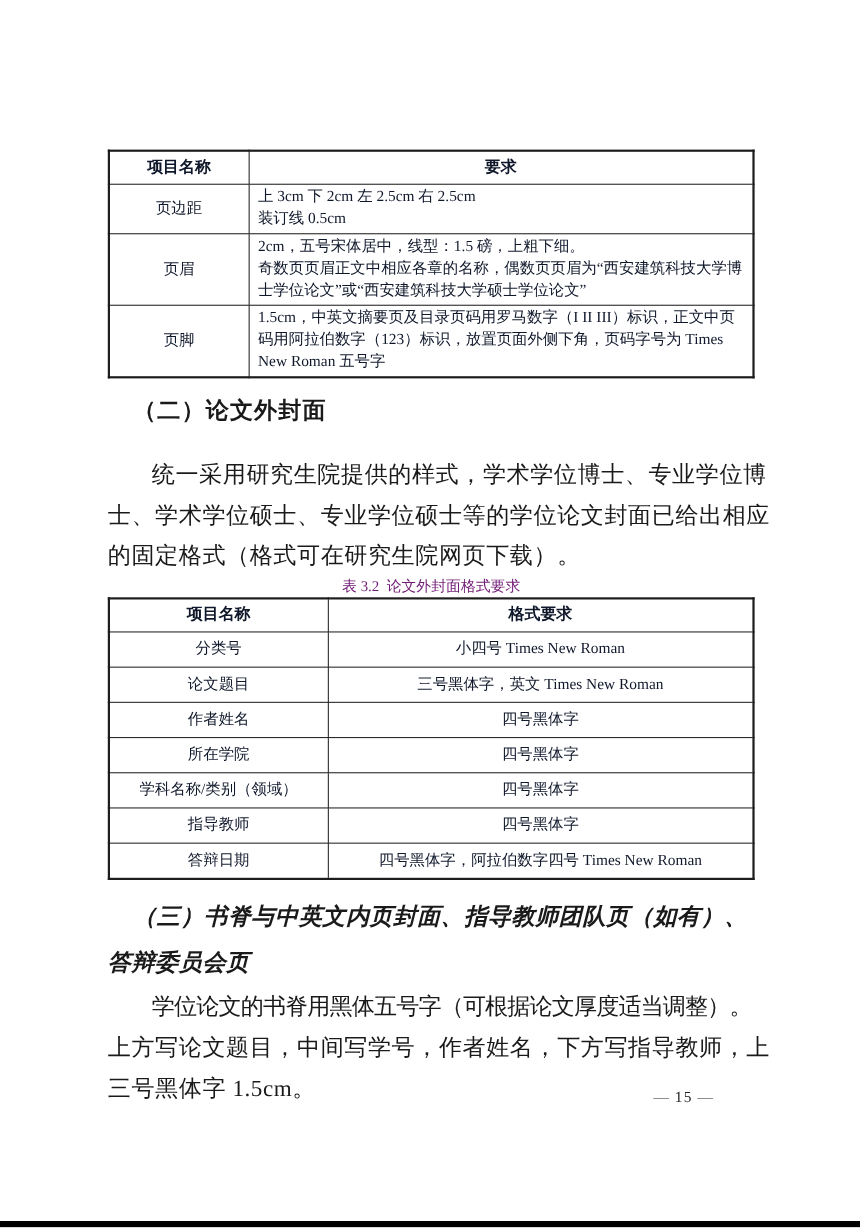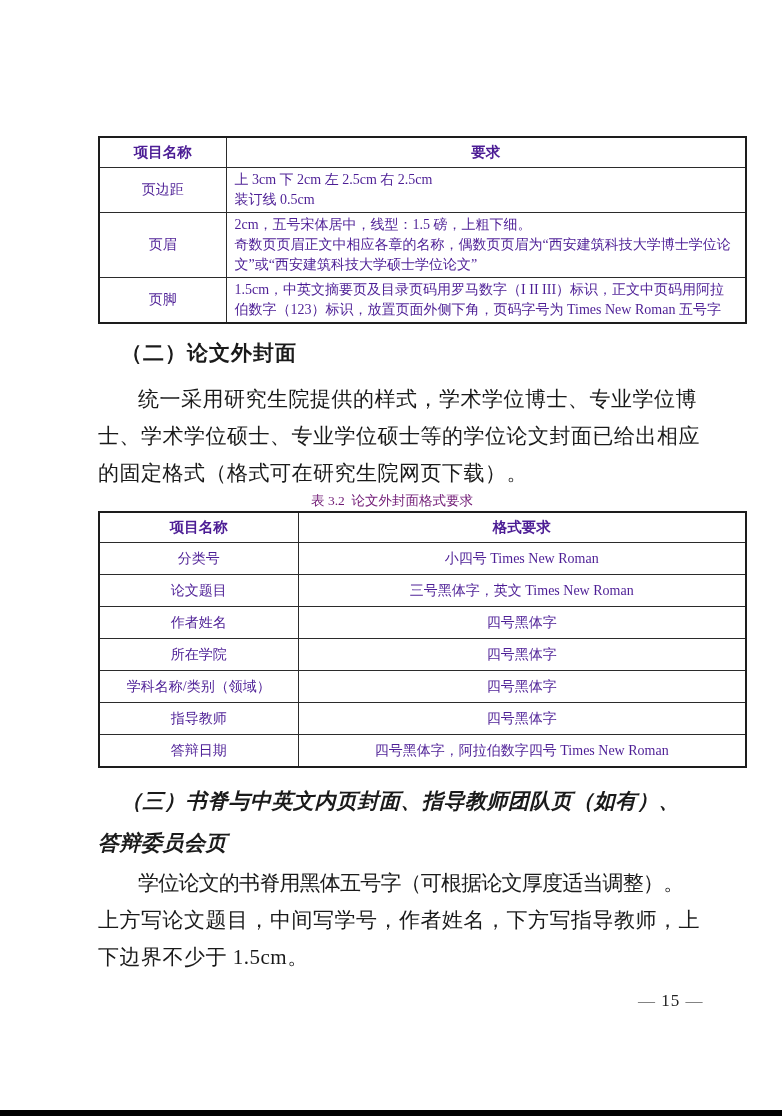--- a/index.html
+++ b/index.html
@@ -16,23 +16,23 @@
     position: absolute;
     left: 98px;
     top: 136px;
     width: 588px;
   }
 
   
   table {
     border-collapse: collapse;
     table-layout: fixed;
-    width: 649px;
+    width: 588px;
     font-size: 14px;
-    color: #4c1d95;
+    color: #0f172a;
   }
   table.t1, table.t2 { border: 2px solid #1d1d1d; }
   th, td { border: 1px solid #2b2b2b; }
   th {
     font-size: 14.5px;
     font-weight: bold;
     text-align: center;
     padding: 5px 4px;
     line-height: 19px;
   }
@@ -62,43 +62,42 @@
     letter-spacing: 1px;
   }
   .h3 { margin-top: 12px; font-size: 21px; font-weight: bold; }
   .h3 .hline { line-height: 42px; white-space: nowrap; letter-spacing: 0.5px; font-style: italic; }
   .h3 .hline.indent-h { text-indent: 23px; }
 
   .para { font-size: 21px; }
   .para .line { line-height: 37px; white-space: nowrap; letter-spacing: 0.5px; }
   .para .line.indent { text-indent: 40px; }
   .para .line.squeeze { letter-spacing: -0.8px; }
-  .para1 { margin-top: 14px; }
+  .para1 { margin-top: 26px; }
   .para2 { margin-top: 1px; }
 
   .caption {
     margin-top: 0;
     text-align: center;
     font-size: 13.5px;
     line-height: 18px;
     white-space: pre;
     color: #701a75;
   }
   .t2 { margin-top: 1px; }
 
   
   .footer {
     position: absolute;
     left: 594px;
     top: 991px;
-    font-size: 17px;
+    font-size: 14px;
     color: #222222;
     letter-spacing: 1px;
     white-space: pre;
-    margin-left: 44px;
   }
   .footer .dash { color: #6e6e6e; }
 
   .page-edge {
     position: absolute;
     left: 0; bottom: 0;
     width: 782px; height: 6px;
     background: #000000;
   }
 </style>
@@ -193,21 +192,21 @@
     </table>
 
     <div class="h3">
       <div class="hline indent-h">（三）书脊与中英文内页封面、指导教师团队页（如有）、</div>
       <div class="hline">答辩委员会页</div>
     </div>
 
     <div class="para para2">
       <div class="line indent squeeze">学位论文的书脊用黑体五号字（可根据论文厚度适当调整）。</div>
       <div class="line">上方写论文题目，中间写学号，作者姓名，下方写指导教师，上</div>
-      <div class="line">下边界不少于 1.5cm。</div>
+      <div class="line">三号黑体字 1.5cm。</div>
     </div>
 
   </div>
 
   <div class="footer"><span class="dash">—</span> <span>15</span> <span class="dash">—</span></div>
 
   <div class="page-edge"></div>
 </div>
 
 </body></html>

